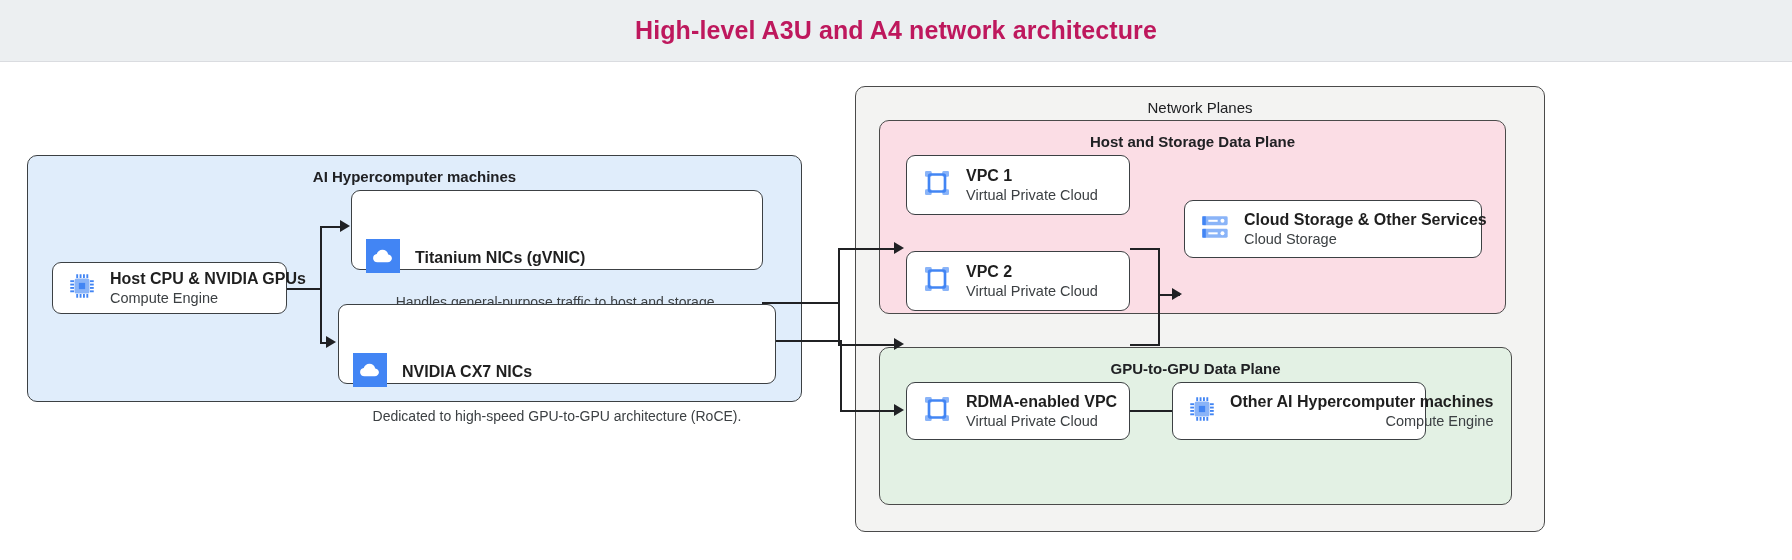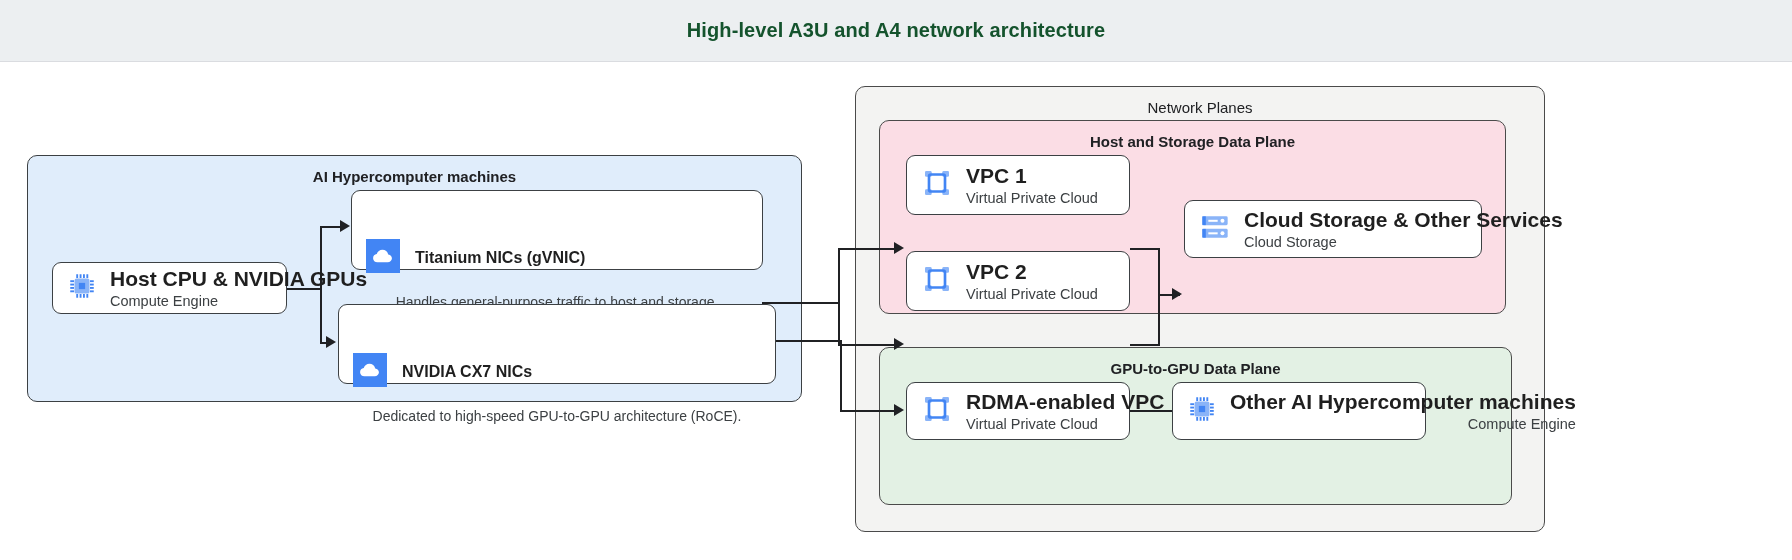--- a/index.html
+++ b/index.html
@@ -14,21 +14,21 @@
 
   
   .titlebar{
     position:absolute;left:0;top:0;width:1792px;height:62px;
     background:#eceff1;
     border-bottom:1px solid #dadce0;
     display:flex;align-items:center;justify-content:center;
     box-sizing:border-box;
   }
   .titlebar .title{
-    font-size:20px;font-weight:bold;color:#14532d;letter-spacing:.1px;
+    font-size:25px;font-weight:bold;color:#be185d;letter-spacing:.1px;
   }
 
   
   .canvas{position:absolute;left:0;top:62px;width:1792px;height:498px;background:#fff;}
 
   
   .group{position:absolute;box-sizing:border-box;border:1.6px solid #4a4a4a;border-radius:10px;}
   .group > .group-title{
     position:absolute;left:0;right:0;text-align:center;font-size:15px;color:#202124;
   }
@@ -38,21 +38,21 @@
   .group.green{background:#e3f1e4;border-color:#4a4a4a;}
   .group-title.bold{font-weight:bold;}
 
   
   .node{
     position:absolute;box-sizing:border-box;
     background:#ffffff;border:1.6px solid #3c4043;border-radius:9px;
     display:flex;align-items:center;gap:13px;padding:0 14px;
   }
   .node .txt{display:flex;flex-direction:column;justify-content:center;line-height:1.25;}
-  .node .t1{font-size:21px;font-weight:bold;color:#1f1f1f;white-space:nowrap;}
+  .node .t1{font-size:16px;font-weight:bold;color:#1f1f1f;white-space:nowrap;}
   .node .t2{font-size:14.5px;font-weight:normal;color:#3c4043;white-space:nowrap;}
 
   
   .nic{
     position:absolute;box-sizing:border-box;background:#fff;
     border:1.6px solid #3c4043;border-radius:9px;
     display:flex;flex-direction:column;
   }
   .nic .nic-head{display:flex;align-items:center;gap:15px;padding:11px 14px 9px 14px;margin-top:37px;}
   .nic .nic-head .t1{font-size:16px;font-weight:bold;color:#1f1f1f;white-space:nowrap;}

